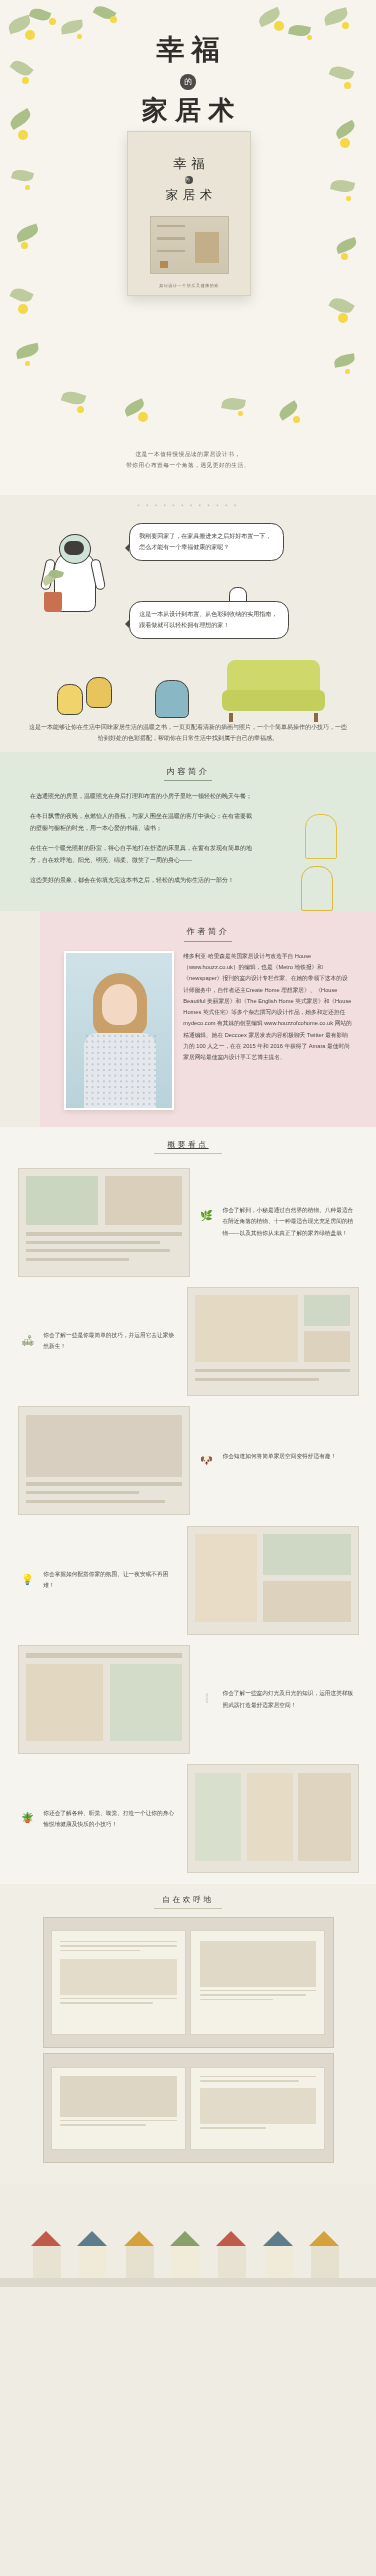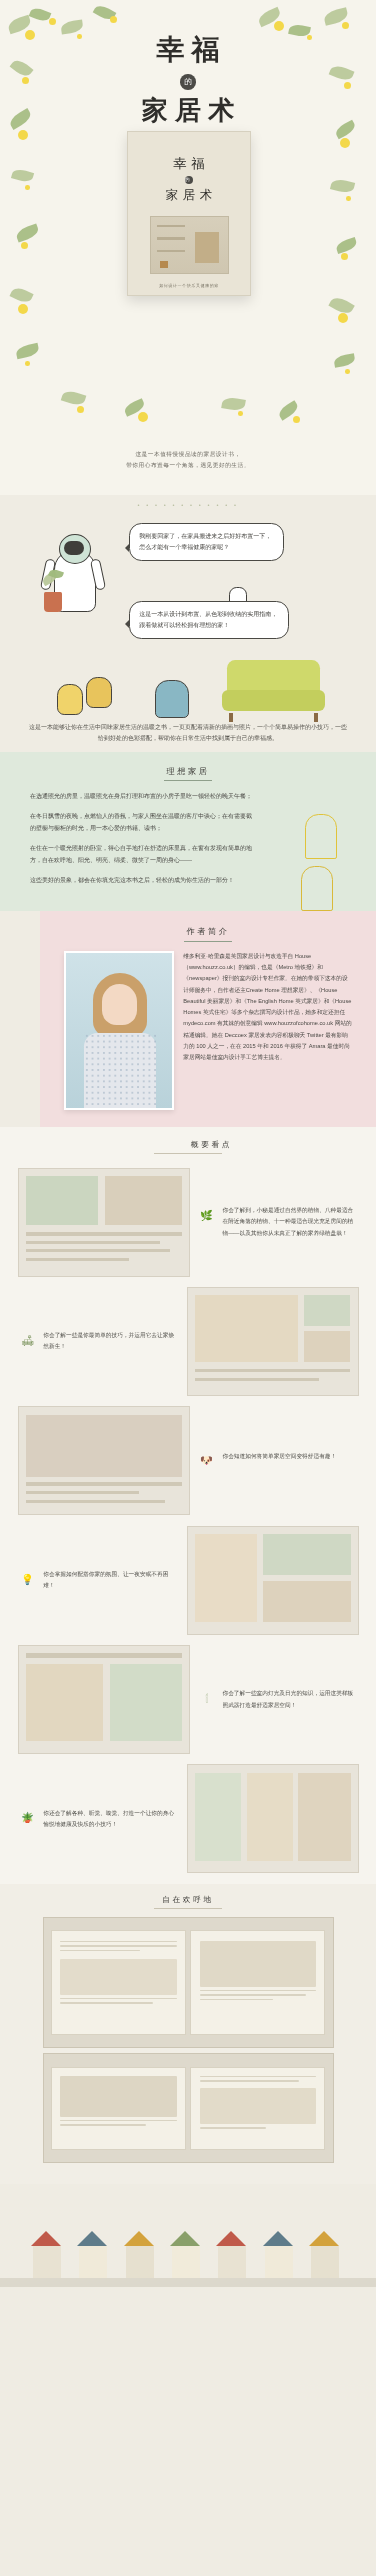--- a/index.html
+++ b/index.html
@@ -264,22 +264,22 @@
   .author-text{
     font-size:5.7px;line-height:11.3px;color:#4a4945;
   }
 
   
   .pages{
     background:#f6f4ee;
     padding:12.4px 0 5.2px;
   }
   .pg-head{
-    width:88px;margin:0 auto 9.3px;text-align:right;
-    font-size:7.7px;letter-spacing:2.6px;color:#3e3d39;padding-bottom:3.6px;position:relative;
+    width:88px;margin:0 auto 9.3px;text-align:center;
+    font-size:7.7px;letter-spacing:2.6px;color:#3e3d39;padding-bottom:3.6px;position:relative;text-decoration:underline;
   }
   .pg-head:after{content:"";position:absolute;left:10.3px;right:10.3px;bottom:0;height:0.5px;background:#c9c3b2;}
   .row{
     display:flex;
     align-items:center;
     gap:7.2px;
     padding:5.2px 17.5px;
   }
   .row.rev{flex-direction:row-reverse;}
   .shot{
@@ -453,21 +453,21 @@
       <div class="dog" style="left:0;top:9.3px;"></div>
       <div class="dog" style="left:29px;top:3.1px;background:#e8c45c;"></div>
     </div>
 
     <div class="cat"></div>
 
     <div class="speech-foot">这是一本能够让你在生活中回味家居生活的温暖之书，一页页配着清新的插画与照片，一个个简单易操作的小技巧，一些恰到好处的色彩搭配，帮助你在日常生活中找到属于自己的幸福感。</div>
   </section>
 
   <section class="mint sec">
-    <div class="sec-label">理想家居</div>
+    <div class="sec-label">内容简介</div>
 
     <div class="chairs">
       <div class="chair" style="left:12.4px;top:0;"></div>
       <div class="chair b" style="left:8.2px;top:52px;"></div>
       <div class="chair" style="left:15.5px;top:103px;"></div>
     </div>
 
     <div class="mint-body" style="width:222px">
       <p>在选通照光的房里，温暖照充在身后打理和布置的小房子里吃一顿轻松的晚天午餐；</p>
       <p>在冬日飘雪的夜晚，点燃怡人的香氛，与家人围坐在温暖的客厅中谈心；在有需要截的壁橱与橱柜的时光，用一本心爱的书籍、读书；</p>

